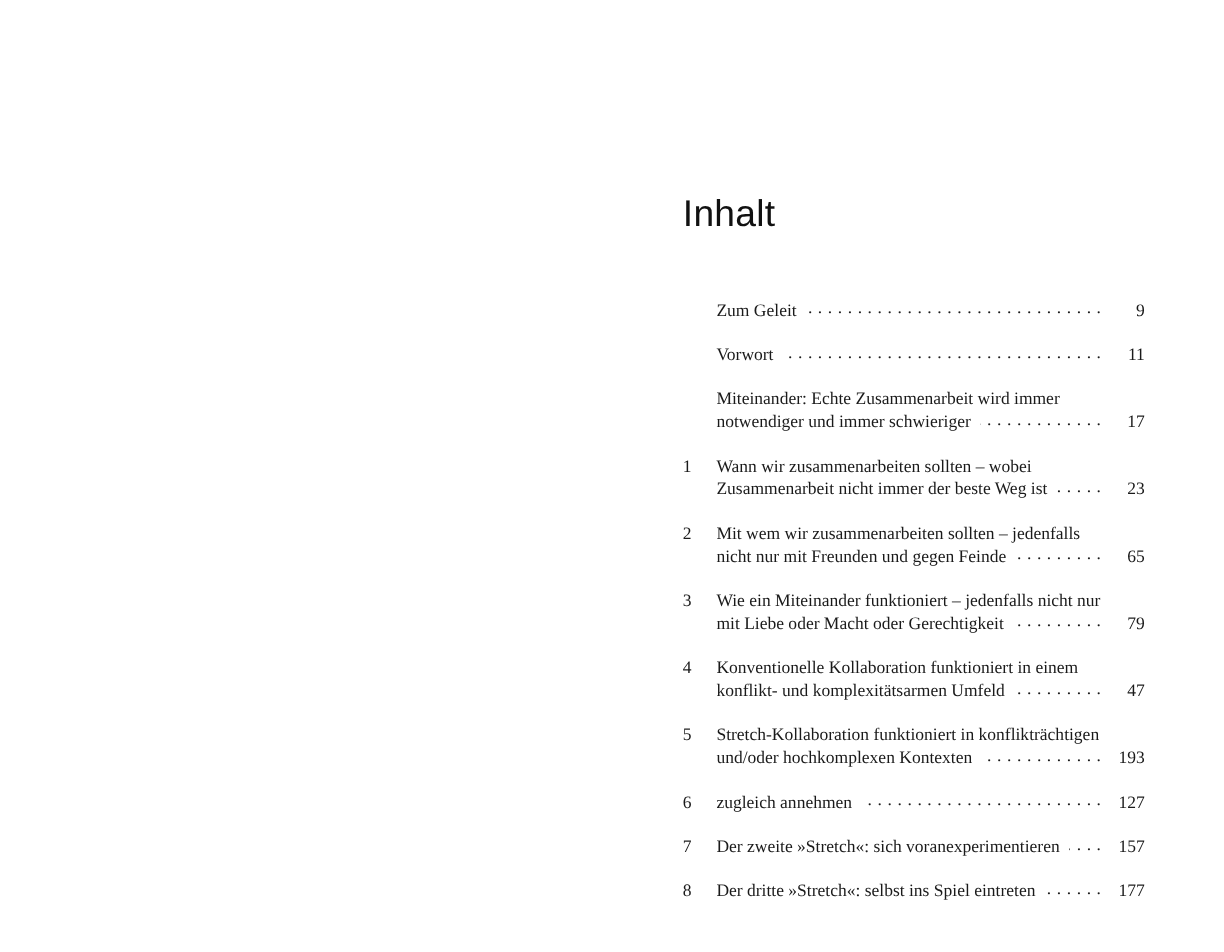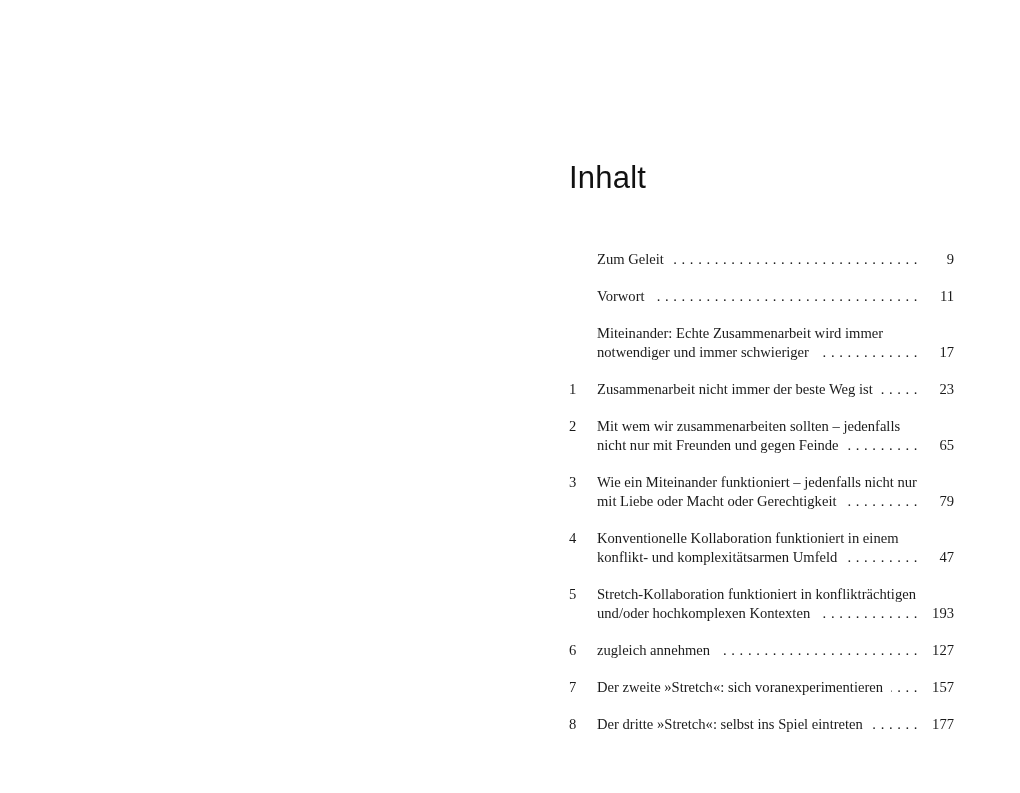--- a/index.html
+++ b/index.html
@@ -66,21 +66,21 @@
     padding-right: 0;
   }
 
   .toc-line {
     display: block;
   }
 
   
   .toc-lastline {
     display: flex;
-    align-items: flex-end;
+    align-items: center;
     width: 100%;
     font-family: Liberation Serif, serif;
   }
 
   .toc-lasttext {
     white-space: pre;
   }
 
   .leader {
     flex: 1 1 auto;
@@ -146,20 +146,21 @@
           <div class="toc-lastline">
             <span class="toc-lasttext">notwendiger und immer schwieriger</span>
             <span class="leader"></span>
             <span class="toc-page">17</span>
           </div>
         </div>
       </div>
       <div class="toc-entry">
         <div class="toc-num">1</div>
         <div class="toc-body">
+          <div class="toc-line">Wann wir zusammenarbeiten sollten – wobei</div>
           <div class="toc-lastline">
             <span class="toc-lasttext">Zusammenarbeit nicht immer der beste Weg ist</span>
             <span class="leader"></span>
             <span class="toc-page">23</span>
           </div>
         </div>
       </div>
       <div class="toc-entry">
         <div class="toc-num">2</div>
         <div class="toc-body">

